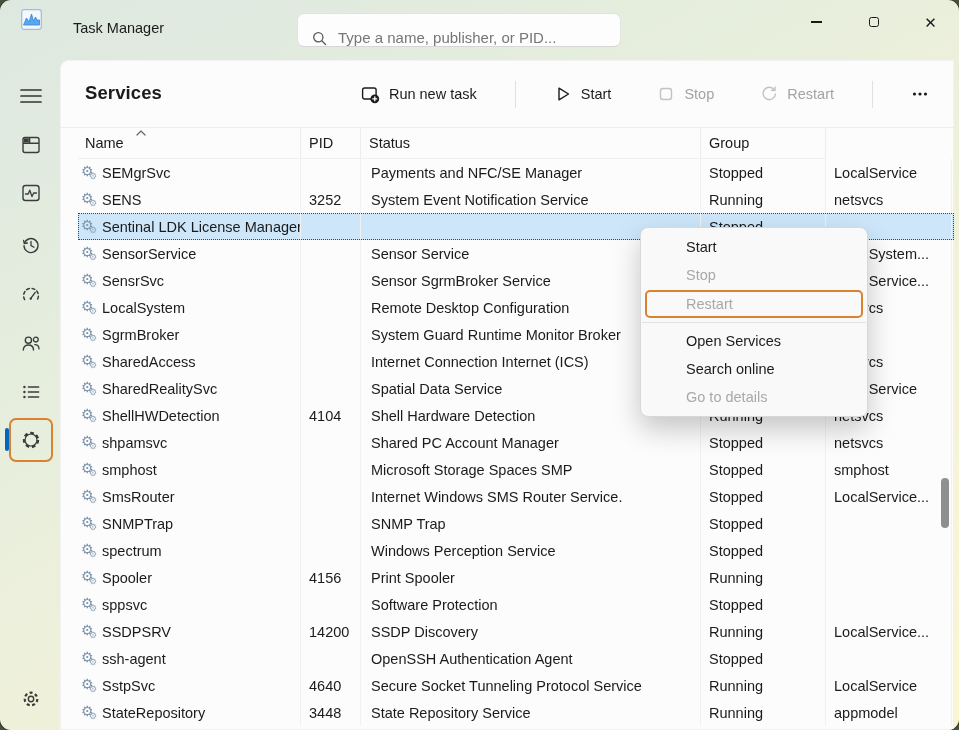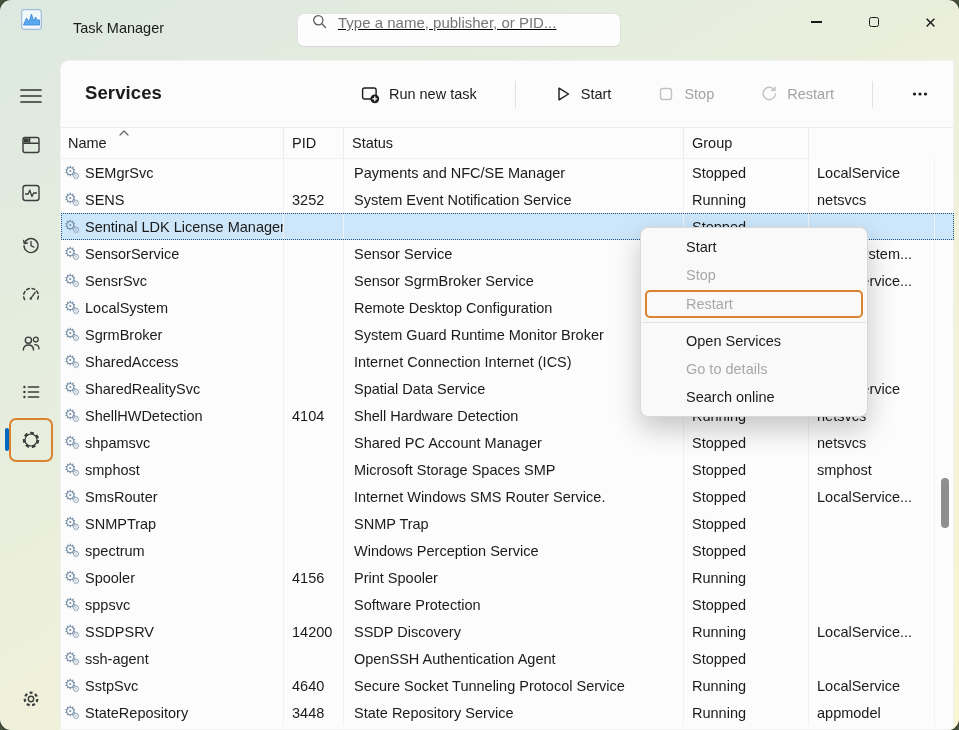--- a/index.html
+++ b/index.html
@@ -14,21 +14,21 @@
     background: linear-gradient(150deg, #dde8e0 0%, #e7eedd 35%, #f4f2d8 70%, #faf6d2 100%);
     box-shadow: 0 0 0 1px rgba(0,0,0,.30);
   }
   
   .titlebar { position: absolute; top: 0; left: 0; right: 0; height: 60px; }
   .app-icon { position: absolute; left: 21px; top: 9px; width: 21px; height: 21px; }
   .app-title { position: absolute; left: 73px; top: 20px; font-size: 14.5px; color: #1b1b1b; }
   .searchbox {
     position: absolute; left: 297px; top: 13px; width: 324px; height: 34px;
     background: #fdfdfd; border: 1px solid #e2e2e2; border-bottom-color: #d6d6d6;
-    border-radius: 7px; display: flex; align-items: flex-start; text-decoration: underline;
+    border-radius: 7px; display: flex; align-items: flex-end;
   }
   .searchbox svg { margin-left: 14px; flex: 0 0 auto; }
   .searchbox input {
     border: 0; outline: 0; background: transparent; margin-left: 11px;
     font-size: 15px; color: #1b1b1b; width: 270px;
     font-family: "Liberation Sans", sans-serif;
   }
   .searchbox input::placeholder { color: #767676; }
   .win-controls { position: absolute; right: 0; top: 0; display: flex; height: 44px; }
   .win-btn { width: 57px; height: 44px; display: flex; align-items: center; justify-content: center; color: #1a1a1a; }
@@ -56,21 +56,21 @@
   .page-title { position: absolute; left: 25px; top: 22px; font-size: 18.5px; font-weight: 700; color: #1b1b1b; letter-spacing: .1px; }
   .toolbar { position: absolute; right: 12px; top: 0; height: 68px; display: flex; align-items: center; gap: 20px; }
   .tb-btn {
     display: flex; align-items: center; gap: 9px; padding: 8px 13px;
     font-size: 14.5px; color: #1b1b1b; border-radius: 5px; background: transparent; border: 0;
     font-family: "Liberation Sans", sans-serif;
   }
   .tb-btn.disabled { color: #a3a3a3; }
   .tb-sep { width: 1px; height: 27px; background: #e1e1e1; margin: 0 5px; }
   
-  .table { position: relative; margin-left: 1px; }
+  .table { position: relative; margin-left: 18px; }
   .thead, .trow { display: grid; grid-template-columns: 223px 60px 340px 125px 126px; }
   .thead { height: 31px; font-size: 14.5px; color: #1a1a1a; }
   .thead > div { display: flex; align-items: center; border-right: 1px solid #ececec; border-bottom: 1px solid #efefef; position: relative; }
   .th-name { padding-left: 7px; }
   .th-pid, .th-status, .th-group { padding-left: 8px; }
   .th-desc { padding-left: 10px; }
   .sort-caret { position: absolute; left: 58px; top: 2px; }
   .trow { height: 27px; font-size: 14.5px; color: #1b1b1b; }
   .trow > div { display: flex; align-items: center; border-right: 1px solid #f1f1f1; overflow: hidden; white-space: nowrap; }
   .c-name { padding-left: 3px; gap: 2px; }
@@ -548,17 +548,17 @@
 
     <div class="scroll-thumb"></div>
   </div>
 
   <div class="ctx">
       <div class="ctx-item">Start</div>
       <div class="ctx-item disabled">Stop</div>
       <div class="ctx-item disabled focused">Restart</div>
       <div class="ctx-sep"></div>
       <div class="ctx-item">Open Services</div>
+      <div class="ctx-item">Search online</div>
       <div class="ctx-item disabled">Go to details</div>
-      <div class="ctx-item">Search online</div>
     </div>
 
 </div>
 
 </body></html>

